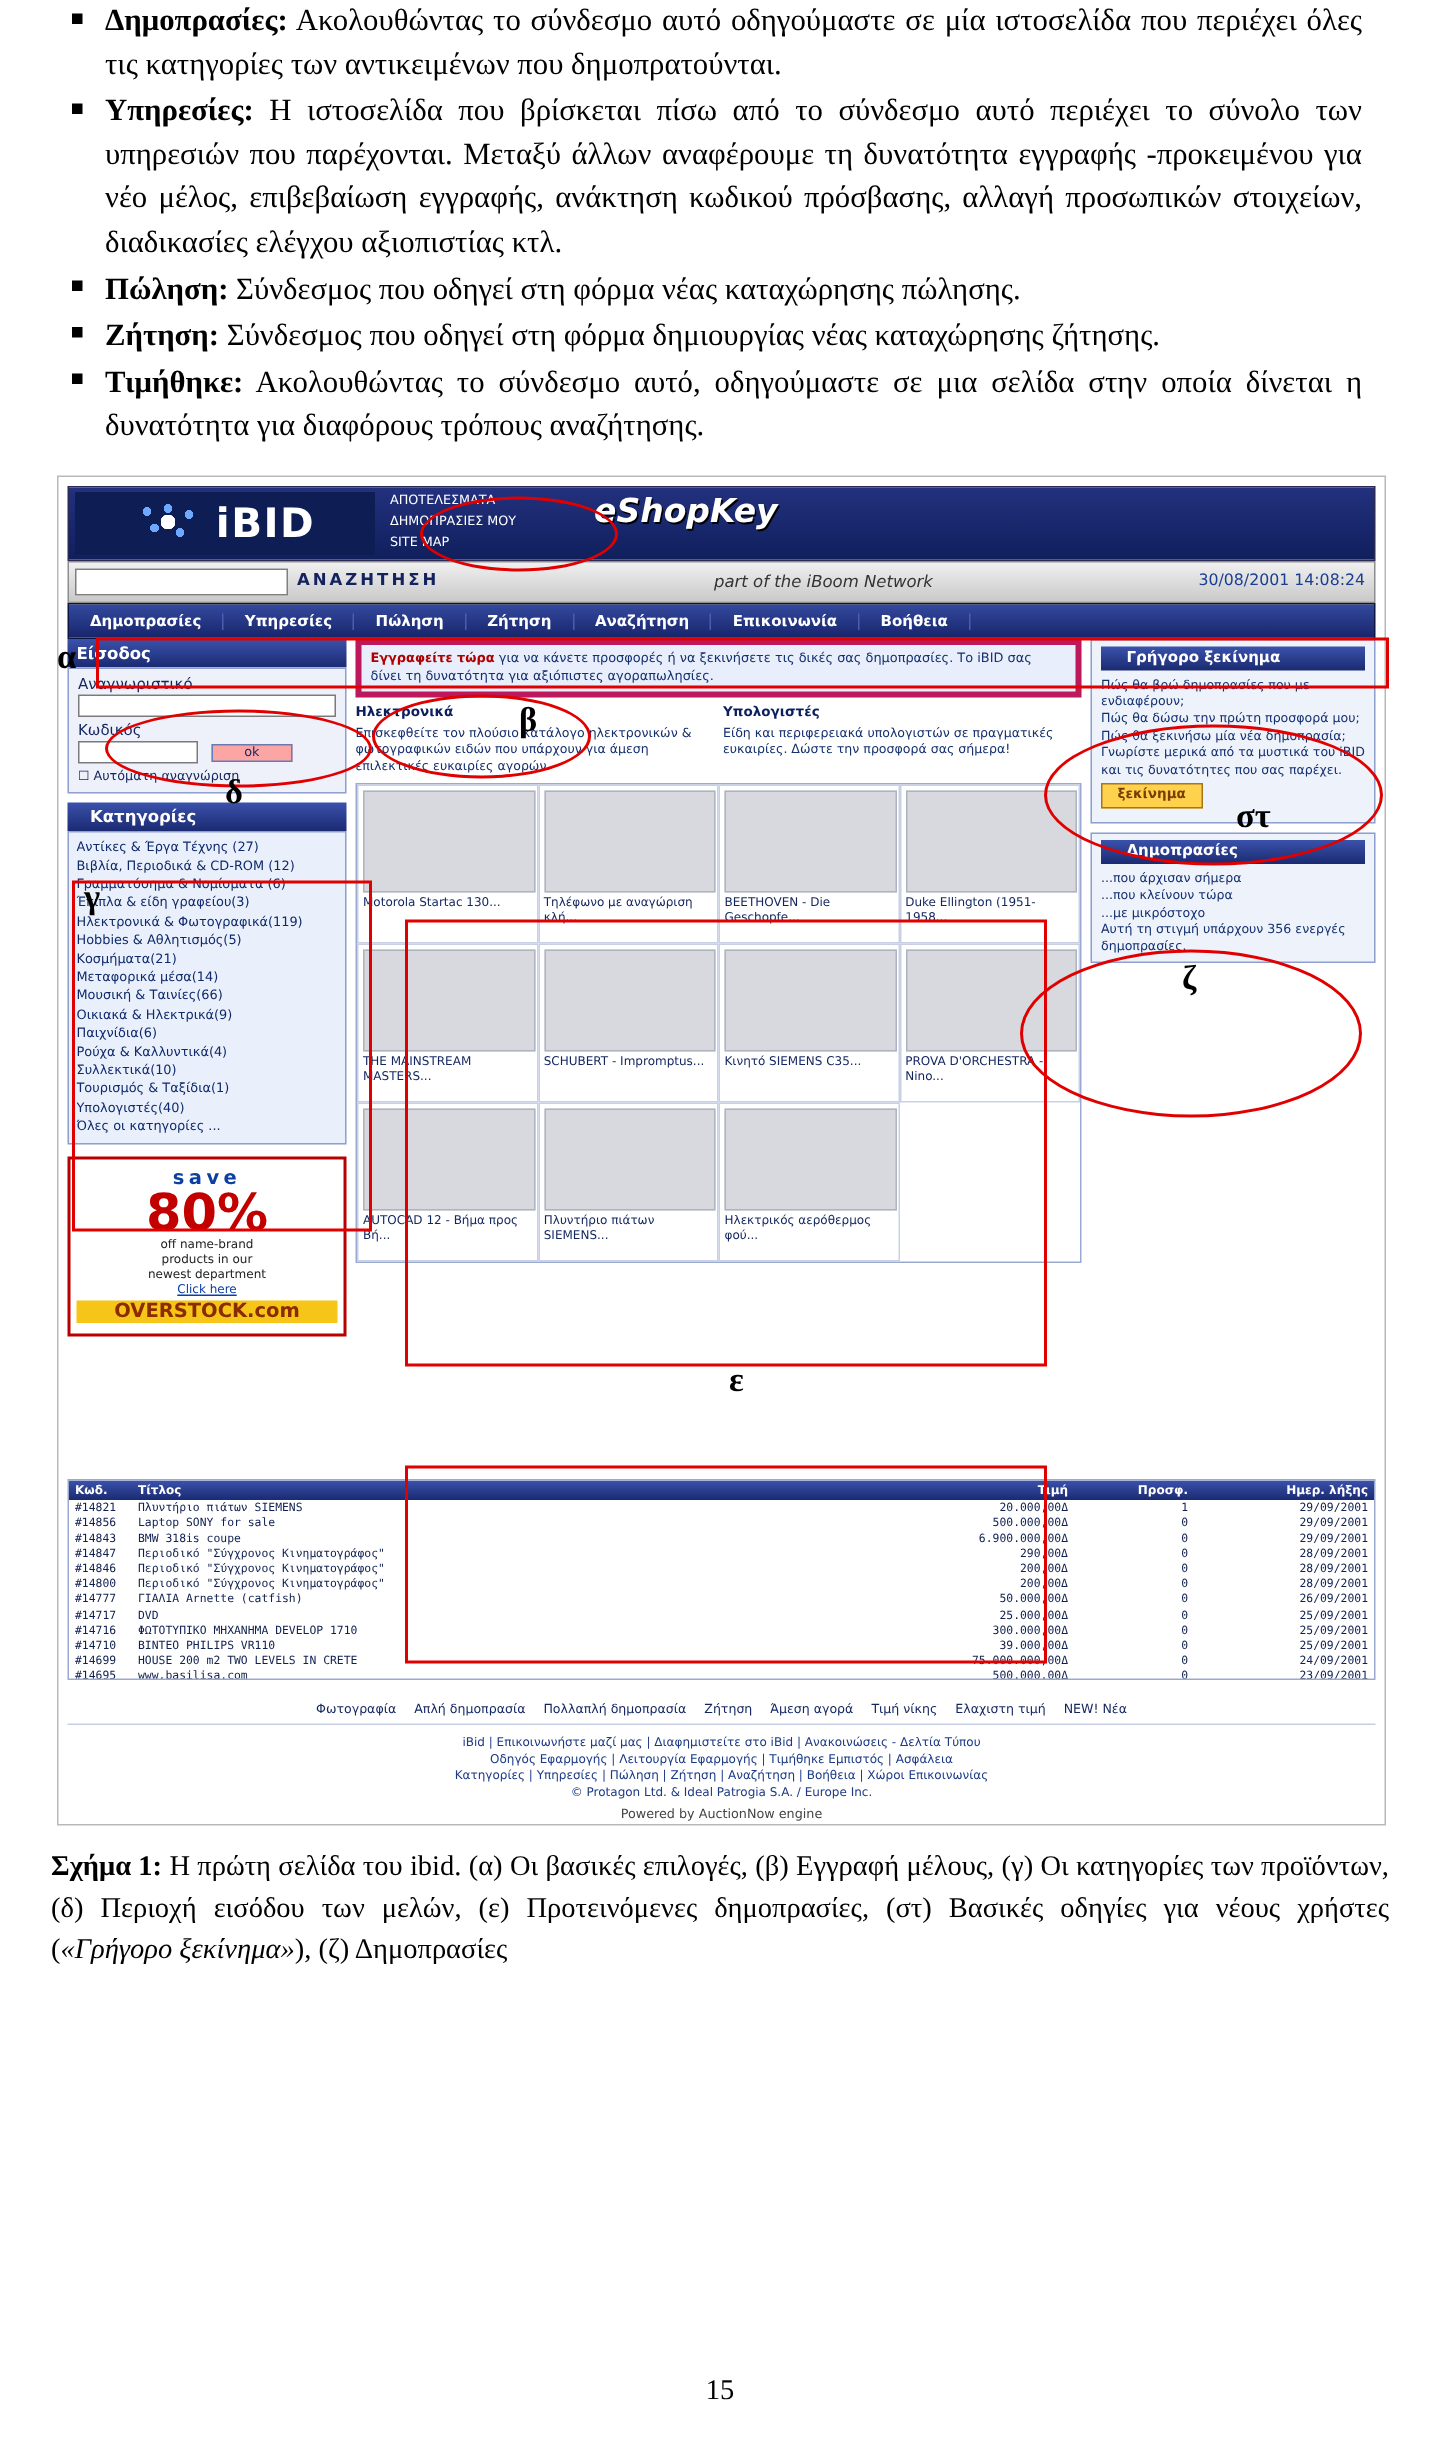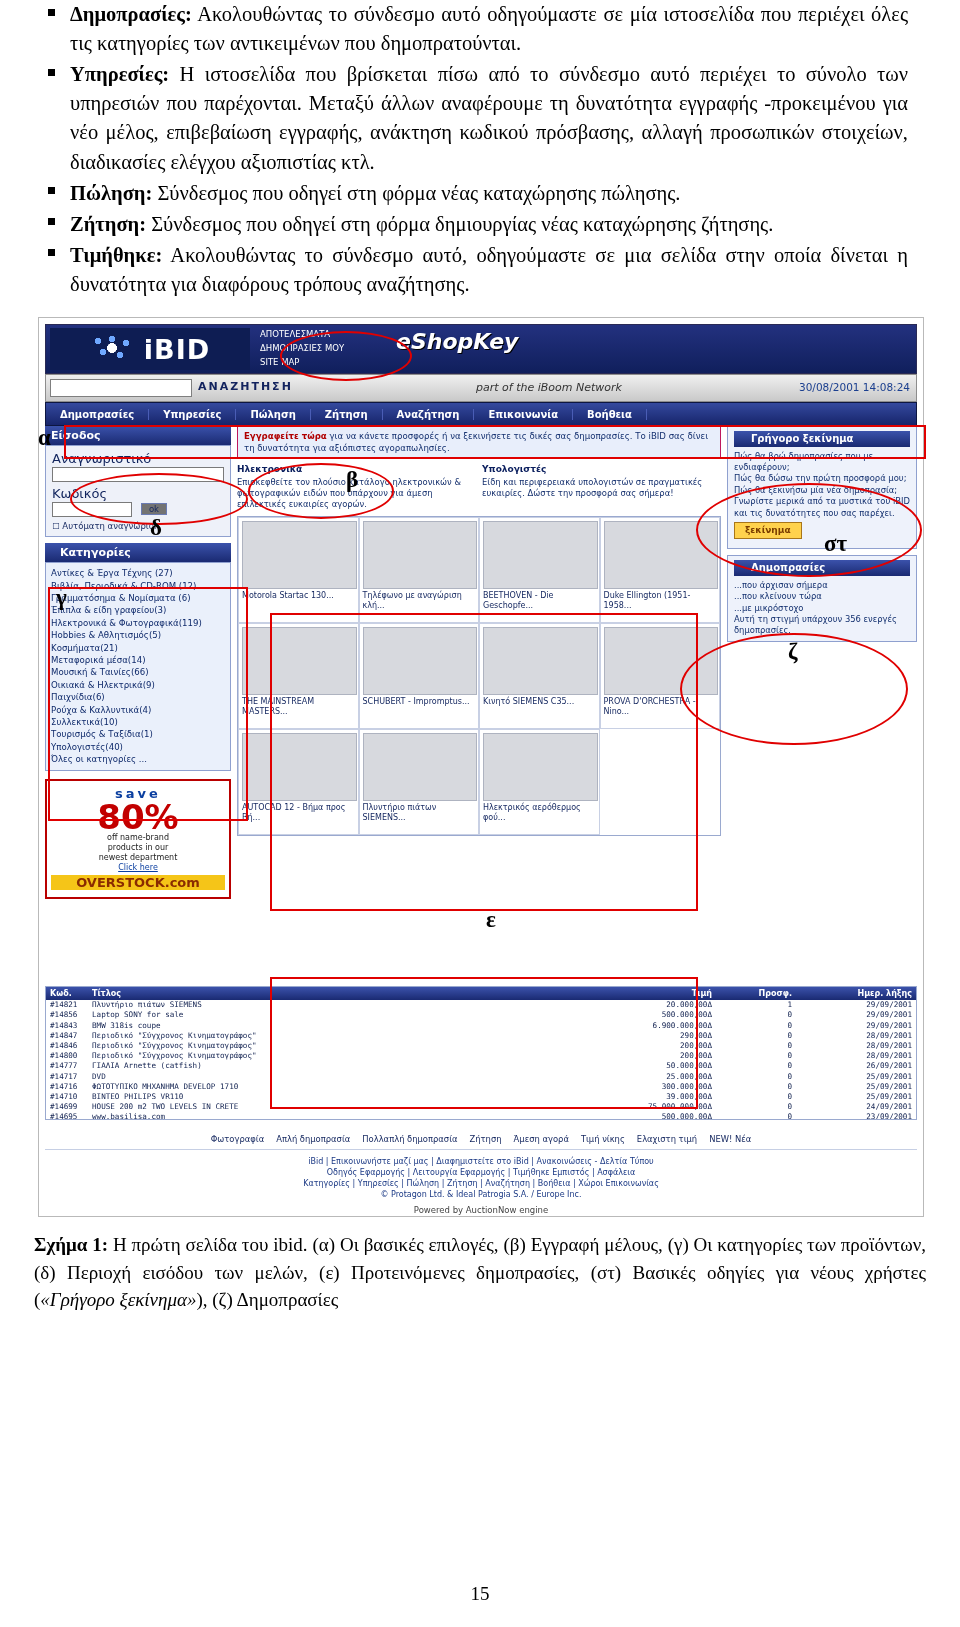--- a/index.html
+++ b/index.html
@@ -161,25 +161,25 @@
   .panel-title {
     background: linear-gradient(#3b52ab, #1a2a72);
     color: #ffffff; font-family: "DejaVu Sans", sans-serif;
     font-size: 11px; font-weight: bold; padding: 3px 6px;
   }
   .panel-box {
     border: 1px solid #8fa0cf; background: #eef1f9; padding: 5px 6px;
     font-family: "DejaVu Sans", sans-serif; font-size: 9px; color: #12255e;
   }
   .field-row { margin-bottom: 4px; }
-  .field-row label { display: block; font-size: 13px; margin-bottom: 1px; }
+  .field-row label { display: block; font-size: 10px; margin-bottom: 1px; }
   .field-row .inp { height: 13px; background: #fff; border: 1px solid #7a7a7a; }
   .ok-btn {
-    display: inline-block; margin-left: 6px; padding: 0 7px;
-    background: #737373; border: 1px solid #6a7bb4; font-size: 8.5px;
+    display: inline-block; margin-left: 6px; padding: 0 21px;
+    background: #fca5a5; border: 1px solid #6a7bb4; font-size: 8.5px;
   }
   .check-row { font-size: 8.5px; }
   .cat-list {
     border: 1px solid #8fa0cf; background: #eaf0fb;
     font-family: "DejaVu Sans", sans-serif; font-size: 8.6px;
     color: #0f2a6b; padding: 4px 5px; line-height: 12.4px;
   }
   .cat-list div { white-space: nowrap; overflow: hidden; }
   .save-ad {
     margin-top: 8px; border: 2px solid #b90000; background: #ffffff;
@@ -188,21 +188,21 @@
   }
   .save-ad .save-word { color: #0b3fa0; font-size: 13px; font-weight: bold; letter-spacing: 3px; }
   .save-ad .pct { color: #c20000; font-size: 34px; font-weight: bold; line-height: 32px; }
   .save-ad .sub { font-size: 8px; color: #222; line-height: 10px; }
   .save-ad .click { color: #0b3fa0; font-size: 8px; text-decoration: underline; }
   .save-ad .brand { margin-top: 3px; background: #f5c518; color: #8a2b00; font-weight: bold; font-size: 13px; }
 
   
   .col-mid { position: absolute; left: 192px; top: 0; right: 196px; bottom: 0; }
   .promo-strip {
-    background: #e8eefb; border: 1px solid #be185d; padding: 4px 6px;
+    background: #e8eefb; border: 4px solid #be185d; padding: 4px 6px;
     font-family: "DejaVu Sans", sans-serif; font-size: 8.6px; color: #14306f;
     line-height: 11.5px;
   }
   .promo-strip b { color: #b00000; }
   .mid-cols { display: flex; gap: 6px; margin-top: 5px; }
   .mid-col-txt {
     width: 50%;
     font-family: "DejaVu Sans", sans-serif; font-size: 8.4px;
     color: #15306e; line-height: 11px;
   }

